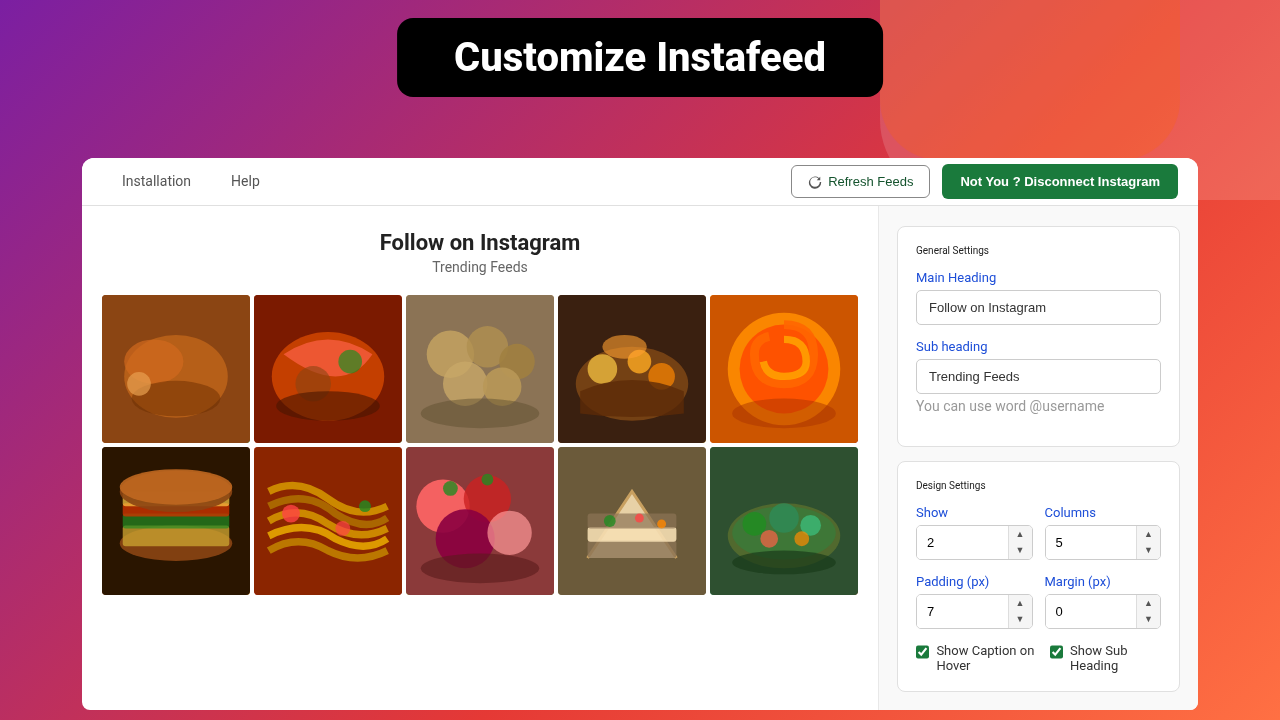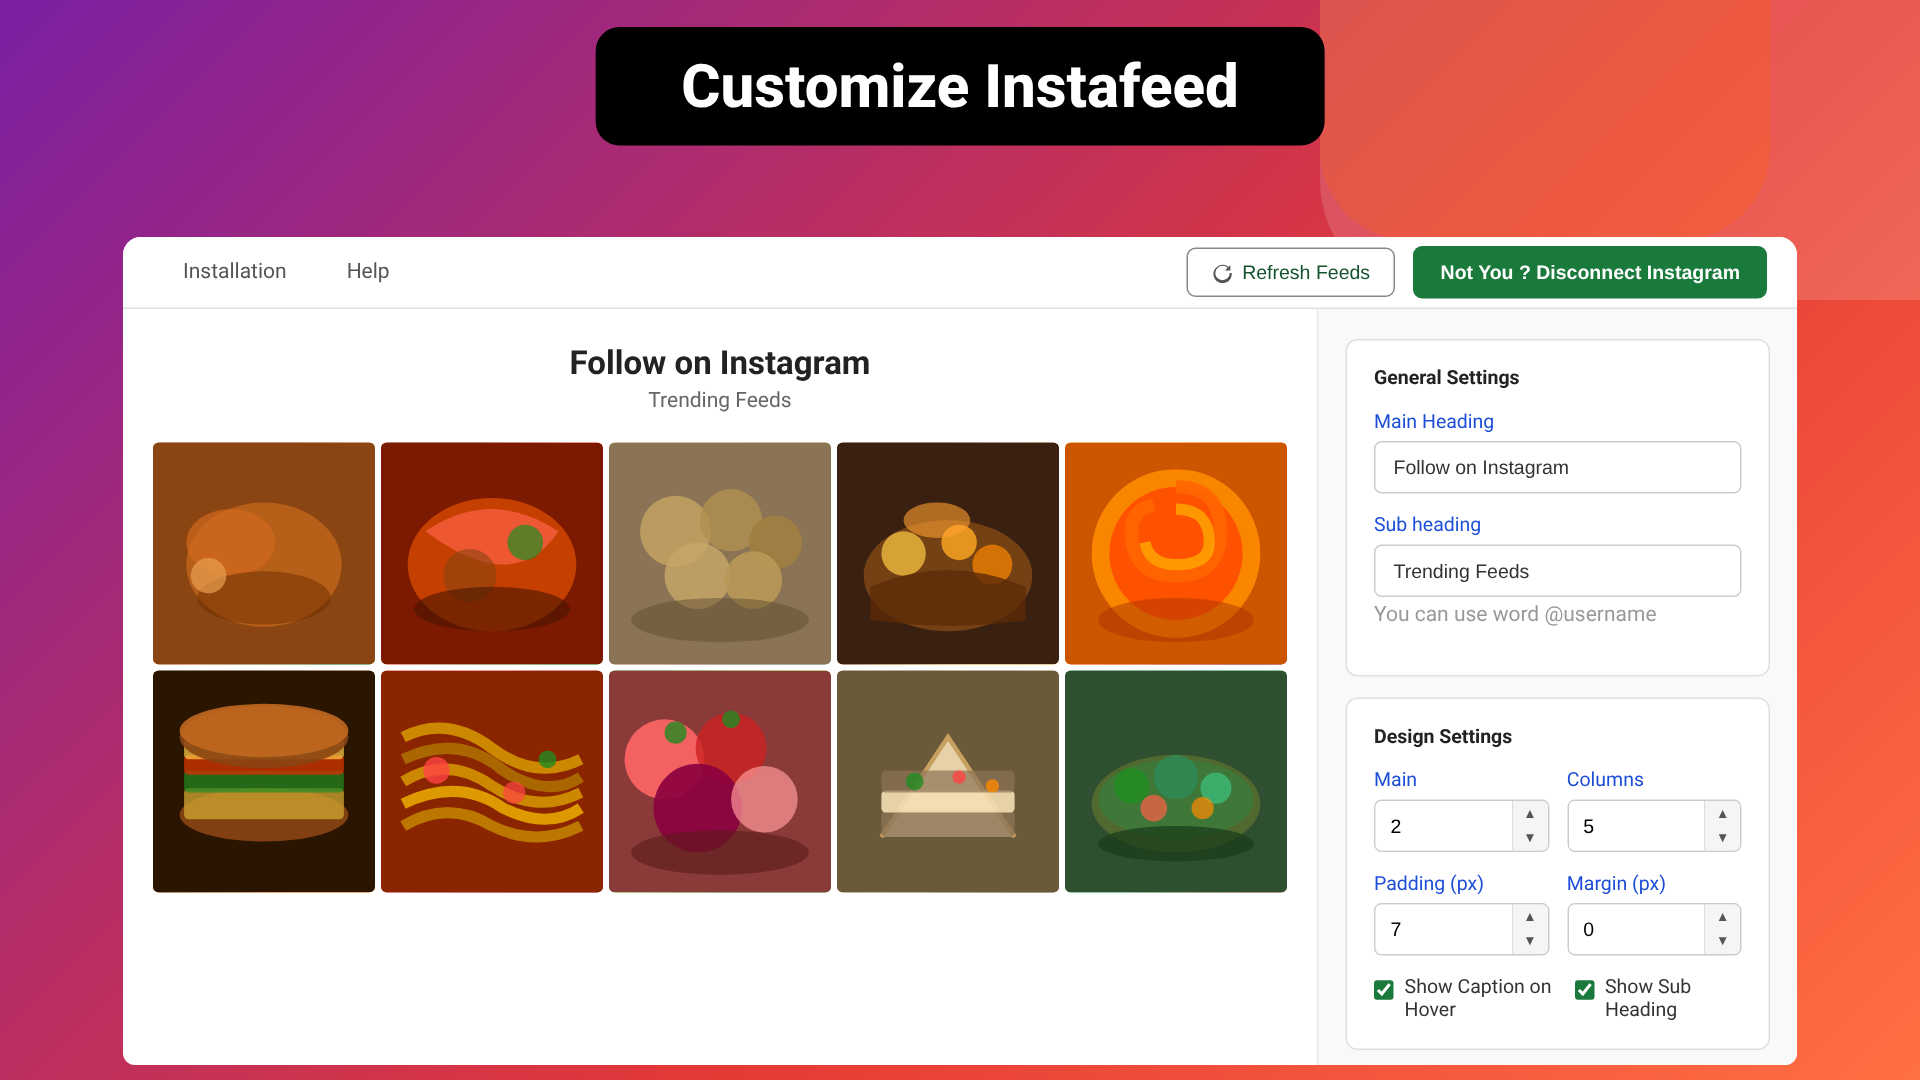--- a/index.html
+++ b/index.html
@@ -185,22 +185,22 @@
     }
 
     .settings-section {
       background: white;
       border: 1px solid #e0e0e0;
       border-radius: 8px;
       padding: 18px;
       margin-bottom: 14px;
     }
     .settings-section h3 {
-      font-size: 13px;
-      font-weight: 700;
+      font-size: 10px;
+      font-weight: 400;
       color: #222;
       margin-bottom: 14px;
     }
     .field-group {
       margin-bottom: 14px;
     }
     .field-label {
       font-size: 13px;
       color: #1d4ed8;
       margin-bottom: 5px;
@@ -468,21 +468,21 @@
           <input class="field-input" type="text" value="Trending Feeds" style="">
           <div class="field-hint">You can use word @username</div>
         </div>
       </div>
 
       <div class="settings-section">
         <h3>Design Settings</h3>
 
         <div class="design-row">
           <div class="design-col">
-            <div class="field-label">Main</div>
+            <div class="field-label">Show</div>
             <div class="number-input-wrap">
               <input type="number" class="" value="2" style="">
               <div class="number-spinners">
                 <button class="spinner-btn">▲</button>
                 <button class="spinner-btn">▼</button>
               </div>
             </div>
           </div>
           <div class="design-col">
             <div class="field-label">Columns</div>

